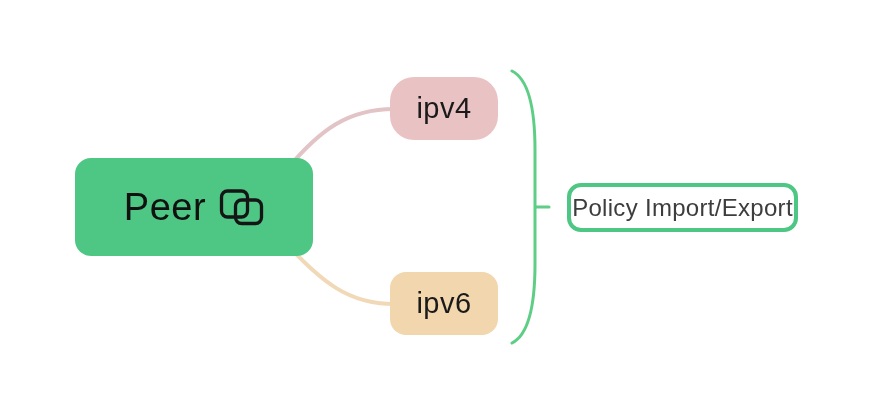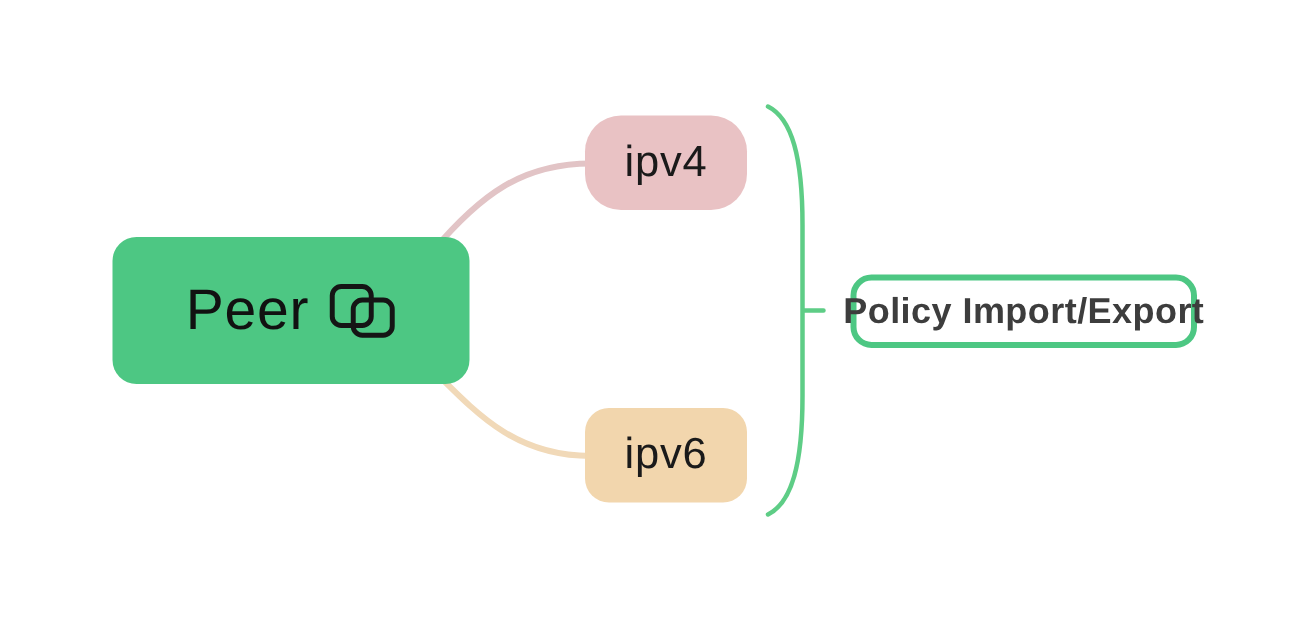--- a/index.html
+++ b/index.html
@@ -41,21 +41,21 @@
   .node-ipv4 .label,.node-ipv6 .label{
     font-size:29px;font-weight:500;letter-spacing:0.5px;
   }
   .node-policy{
     left:567px;top:183px;width:231px;height:49px;
     border-radius:14px;
     border:4px solid #4dc783;
     background:#ffffff;
   }
   .node-policy .label{
-    font-size:24px;font-weight:700;letter-spacing:0.3px;
+    font-size:24px;font-weight:400;letter-spacing:0.3px;
   }
   .label{white-space:nowrap;}
 </style>
 </head>
 <body>
 
 <div class="canvas">
 
   <svg class="edges-layer" viewBox="0 0 875 411" xmlns="http://www.w3.org/2000/svg">
     <path d="M 288 168 C 320 130, 348 109, 394 109" fill="none" stroke-width="4" stroke-linecap="round" stroke="#e2c4c6"></path>

